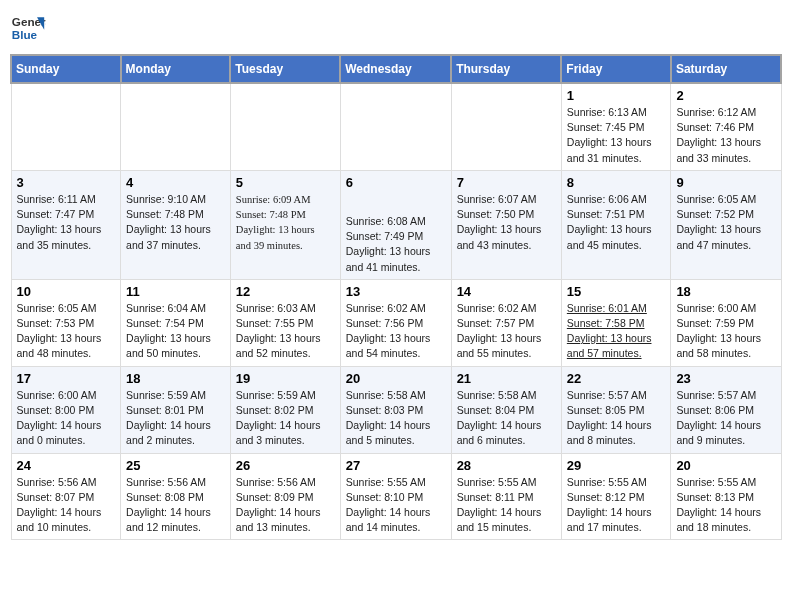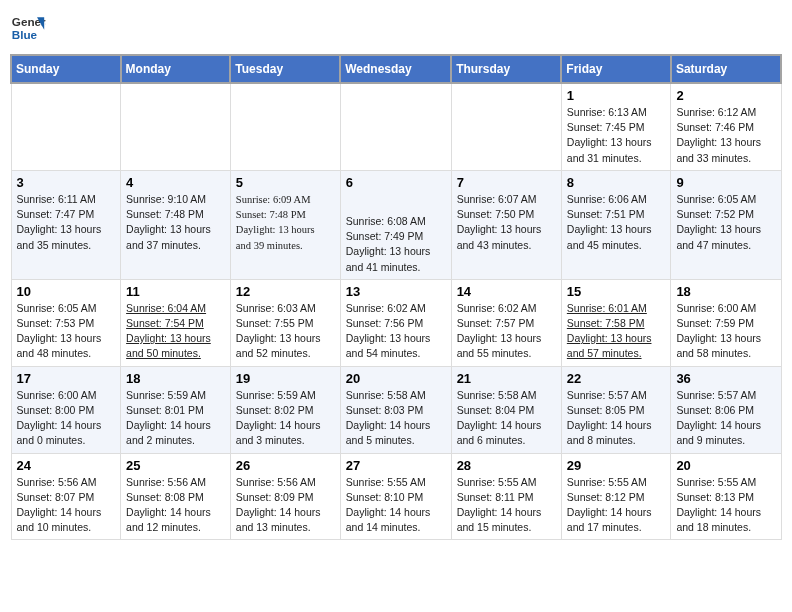--- a/index.html
+++ b/index.html
@@ -186,21 +186,21 @@
       <tr>
         <td>
           <span class="day-num">10</span>
           <div class="day-info" style="white-space: pre-line;">Sunrise: 6:05 AM
 Sunset: 7:53 PM
 Daylight: 13 hours
 and 48 minutes.</div>
         </td>
         <td>
           <span class="day-num">11</span>
-          <div class="day-info" style="white-space: pre-line; text-decoration: underline;">Sunrise: 6:04 AM
+          <div class="day-info" style="white-space: pre-line;">Sunrise: 6:04 AM
 Sunset: 7:54 PM
 Daylight: 13 hours
 and 50 minutes.</div>
         </td>
         <td>
           <span class="day-num">12</span>
           <div class="day-info" style="white-space: pre-line;">Sunrise: 6:03 AM
 Sunset: 7:55 PM
 Daylight: 13 hours
 and 52 minutes.</div>
@@ -271,21 +271,21 @@
 and 6 minutes.</div>
         </td>
         <td>
           <span class="day-num">22</span>
           <div class="day-info" style="white-space: pre-line;">Sunrise: 5:57 AM
 Sunset: 8:05 PM
 Daylight: 14 hours
 and 8 minutes.</div>
         </td>
         <td>
-          <span class="day-num">36</span>
+          <span class="day-num">23</span>
           <div class="day-info" style="white-space: pre-line;">Sunrise: 5:57 AM
 Sunset: 8:06 PM
 Daylight: 14 hours
 and 9 minutes.</div>
         </td>
       </tr>
       <tr>
         <td>
           <span class="day-num">24</span>
           <div class="day-info" style="white-space: pre-line;">Sunrise: 5:56 AM

